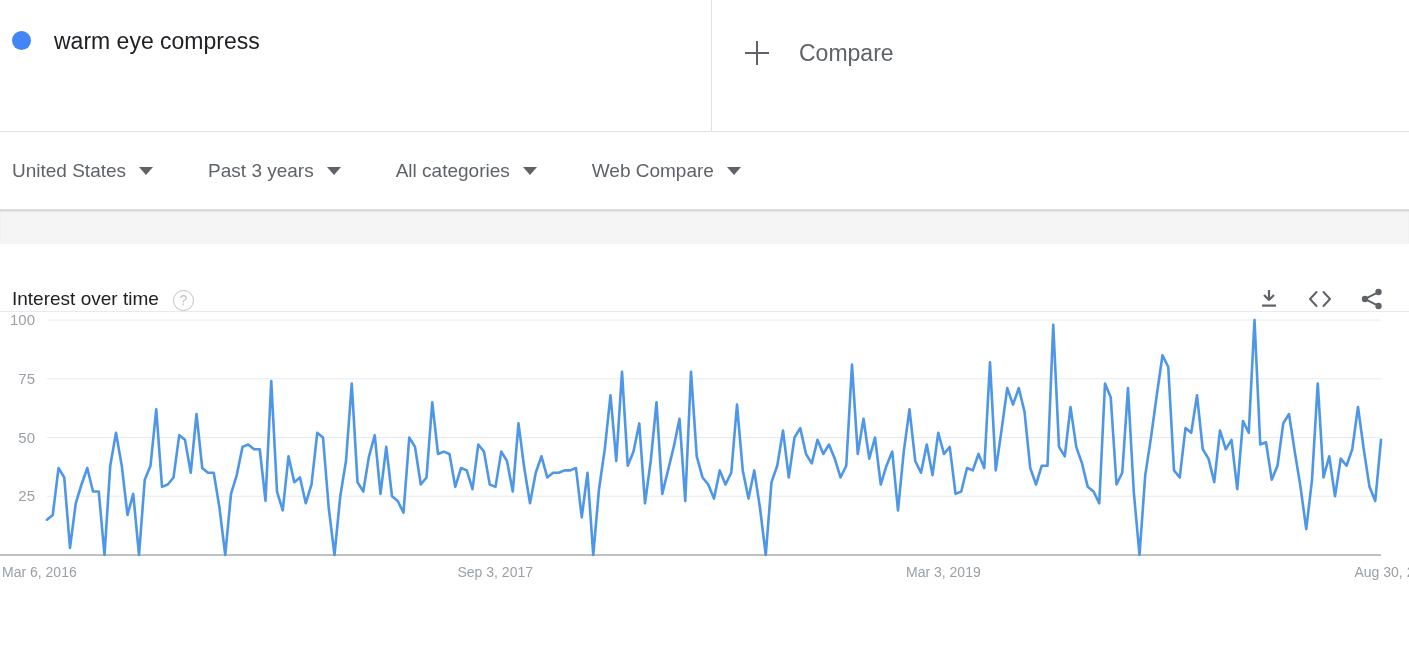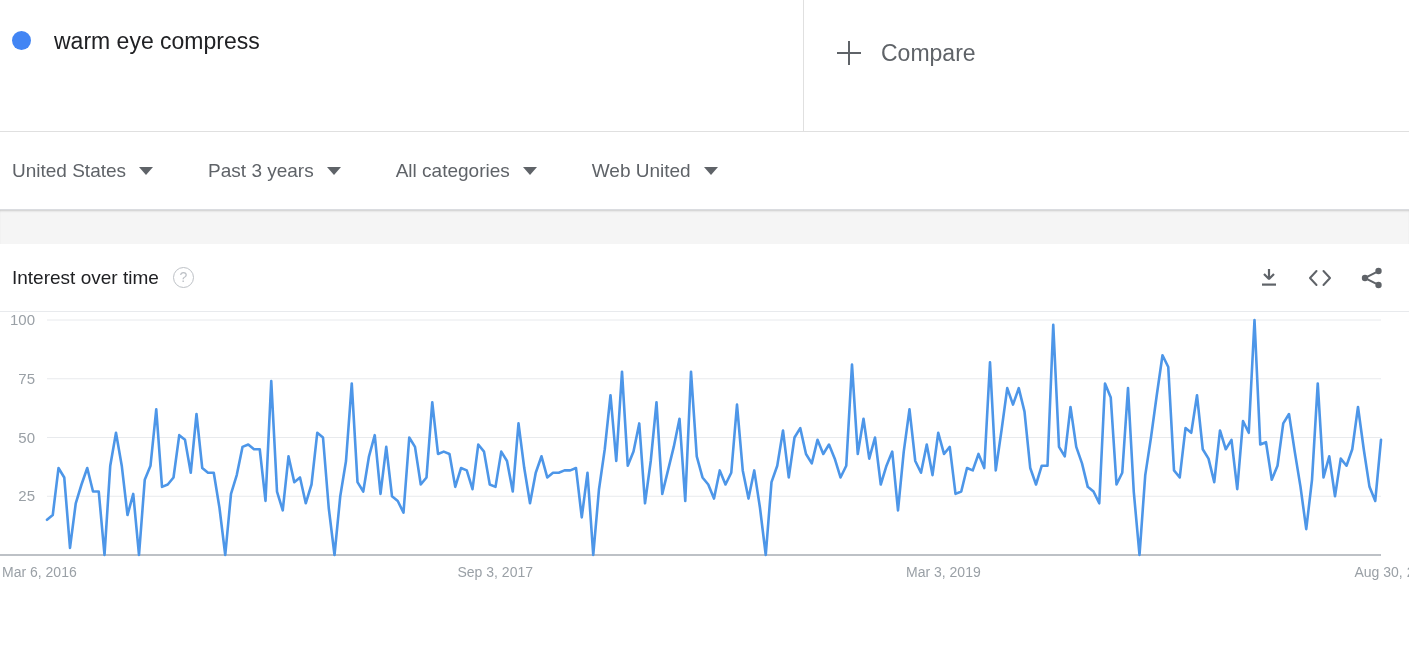--- a/index.html
+++ b/index.html
@@ -11,21 +11,21 @@
   }
 
   
   .term-row {
     display: flex;
     height: 132px;
     border-bottom: 1px solid #e0e0e0;
     background: #fff;
   }
   .term-panel {
-    width: 804px;
+    width: 712px;
     border-right: 1px solid #e0e0e0;
     display: flex;
     align-items: flex-start;
     padding: 26px 0 0 12px;
     height: 100%;
   }
   .term-dot {
     width: 19px; height: 19px;
     border-radius: 50%;
     background: #4285f4;
@@ -63,21 +63,21 @@
   .plus-icon::before, .plus-icon::after {
     content: "";
     position: absolute;
     background: #5f6368;
   }
   .plus-icon::before { left: 0; top: 11px; width: 24px; height: 2px; }
   .plus-icon::after  { top: 0; left: 11px; height: 24px; width: 2px; }
   .compare-label {
     font-size: 23px;
     color: #5f6368;
-    margin-left: 20px;
+    margin-left: 30px;
     line-height: 30px;
   }
 
   
   .filter-bar {
     height: 78px;
     display: flex;
     padding-left: 12px;
     background: #fff;
     border-bottom: 1px solid #dadce0;
@@ -108,21 +108,21 @@
     background: #f5f5f5;
     box-shadow: inset 0 2px 3px -2px rgba(0,0,0,.35);
   }
 
   
   .card {
     background: #fff;
     border-bottom: 1px solid #e8eaed;
     height: 68px;
     display: flex;
-    align-items: center;
+    align-items: flex-end;
     padding: 0 24px 0 12px;
   }
   .card-title {
     font-size: 19px;
     color: #202124;
     line-height: 24px;
   }
   .help-icon {
     width: 21px; height: 21px;
     border: 1.5px solid #bdc1c6;
@@ -173,21 +173,21 @@
   </div>
   <div class="filter">
     <span class="filter-label">Past 3 years</span>
     <span class="caret"></span>
   </div>
   <div class="filter">
     <span class="filter-label">All categories</span>
     <span class="caret"></span>
   </div>
   <div class="filter">
-    <span class="filter-label">Web United</span>
+    <span class="filter-label">Web Compare</span>
     <span class="caret"></span>
   </div>
 </div>
 
 <div class="grey-band"></div>
 
 <div class="card">
   <span class="card-title">Interest over time</span>
   <span class="help-icon">?</span>
   <div class="card-actions">

